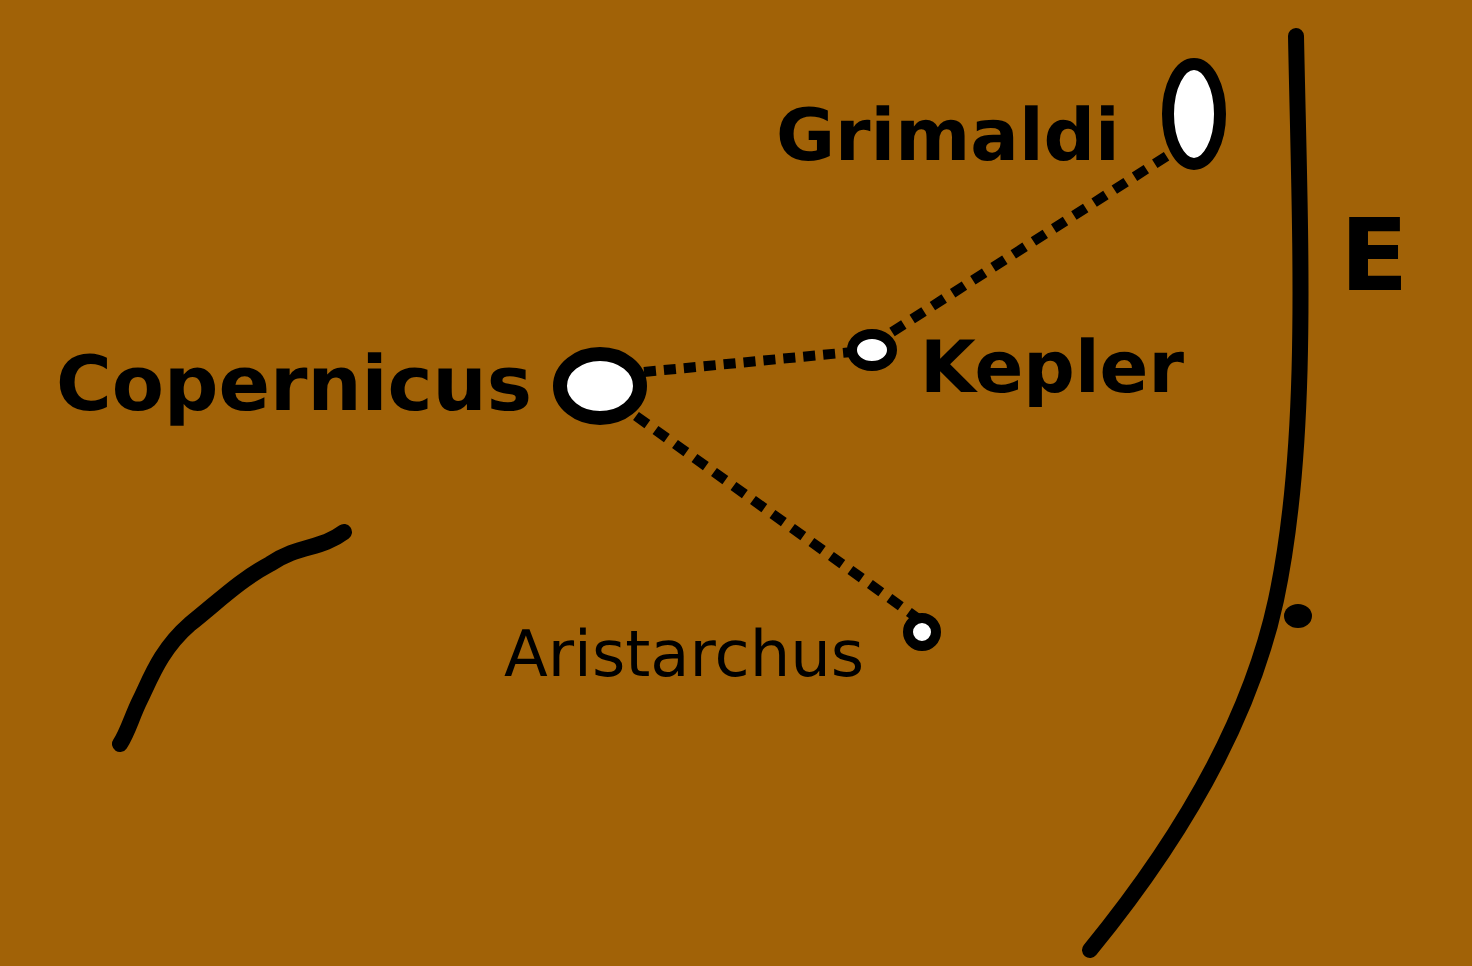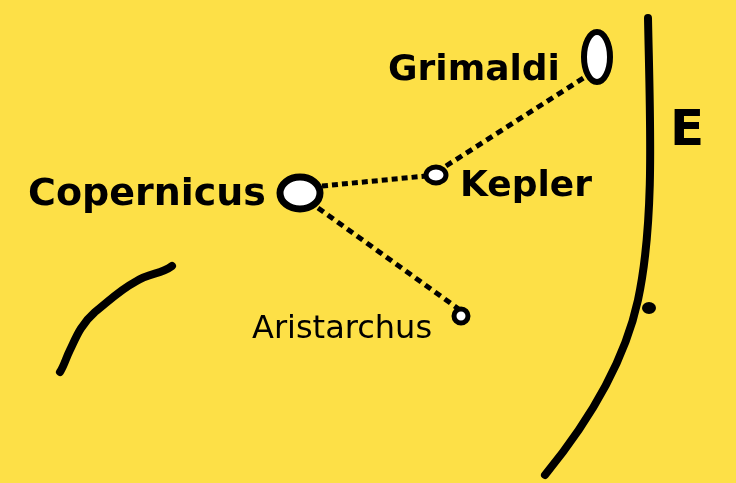--- a/index.html
+++ b/index.html
@@ -1,16 +1,16 @@
 <!DOCTYPE html>
 <html><head>
   <meta charset="utf-8">
   <style>
     html, body { margin: 0; padding: 0; background: #ffffff; }
-    #canvas { position: relative; width: 736px; height: 483px; background: #fde047; overflow: hidden; }
+    #canvas { position: relative; width: 736px; height: 483px; background: #a16207; overflow: hidden; }
     svg { position: absolute; left: 0; top: 0; }
     .lbl { font-family: "DejaVu Sans", sans-serif; fill: #000; }
     .bold { font-weight: bold; }
   </style>
 </head>
 <body>
 
 <div id="canvas">
   <svg width="736" height="483" viewBox="0 0 736 483" xmlns="http://www.w3.org/2000/svg">
 

